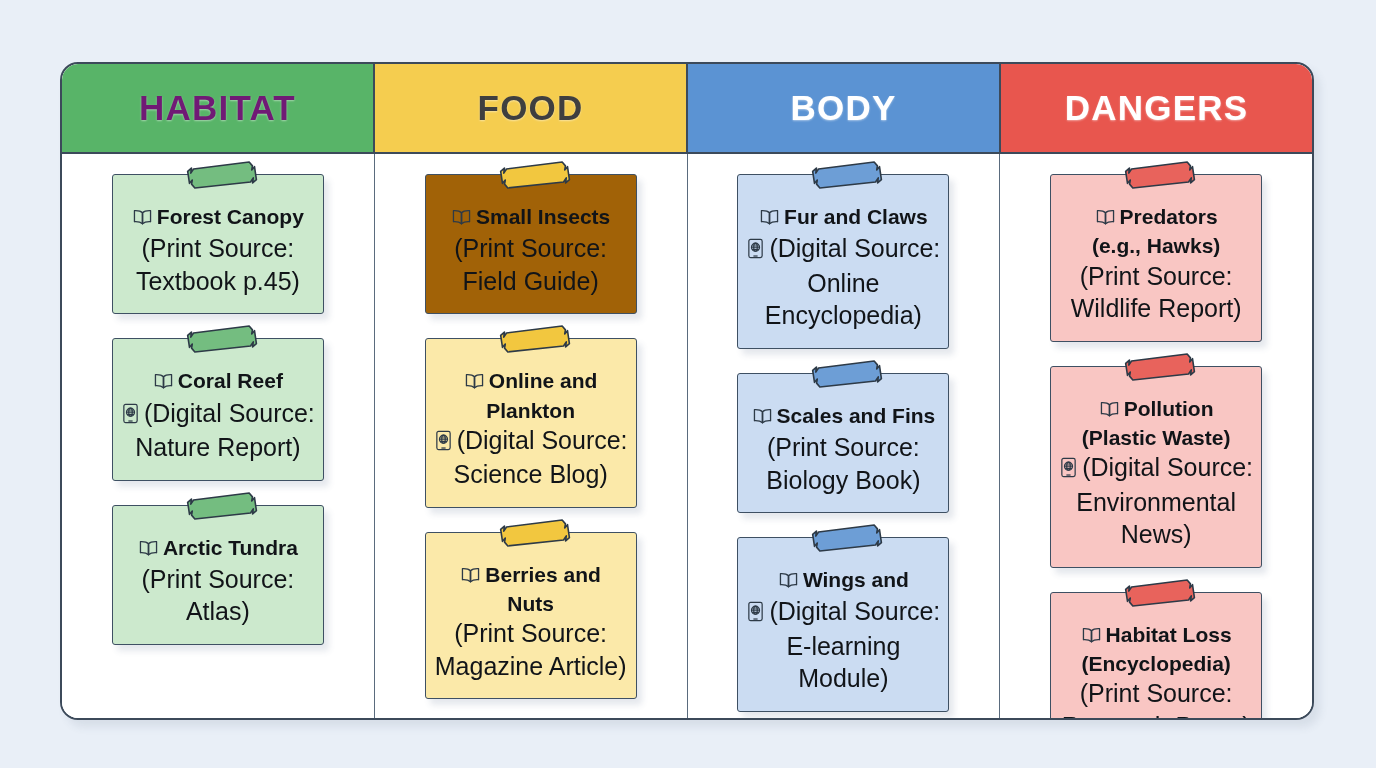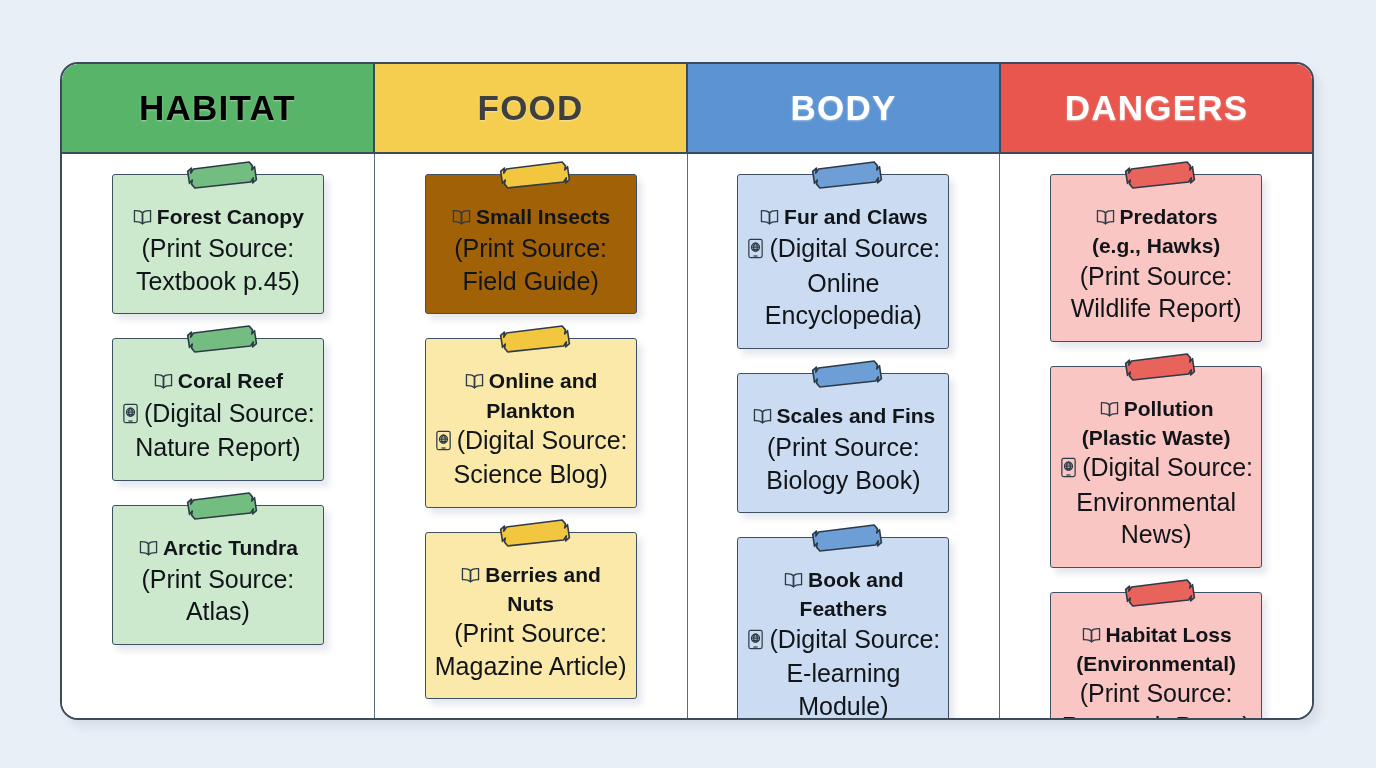--- a/index.html
+++ b/index.html
@@ -113,21 +113,21 @@
 
   .col-wrap { width: 100%; display: flex; flex-direction: column; align-items: center; }
 </style>
 </head>
 <body>
 
 <div id="board">
 
   <div id="header-row">
       <div class="col-header" style="background: rgb(88, 180, 104);">
-        <span class="title" style="color: #000000;">HABITAT</span>
+        <span class="title" style="color: #701a75;">HABITAT</span>
       </div>
       <div class="col-header" style="background: rgb(245, 205, 79);">
         <span class="title" style="color: rgb(63, 63, 63);">FOOD</span>
       </div>
       <div class="col-header" style="background: rgb(91, 147, 211);">
         <span class="title" style="color: rgb(255, 255, 255);">BODY</span>
       </div>
       <div class="col-header" style="background: rgb(232, 86, 78);">
         <span class="title" style="color: rgb(255, 255, 255);">DANGERS</span>
       </div>
@@ -280,22 +280,21 @@
           <div class="note" style="background: rgb(203, 220, 242);">
             <div class="tape">
               <svg viewBox="0 0 72 26" preserveAspectRatio="none">
                 <path d="M2 7 L6 4 L5 9 L8 5 L64 2 L67 6 L66 10 L69 7 L70 20 L66 23 L67 18 L64 22 L8 24 L5 20 L6 16 L3 19 Z" fill="#6d9ed6" stroke="#2d3a47" stroke-width="1.6" stroke-linejoin="round"></path>
               </svg>
             </div>
             <div class="note-row bold"><span class="ico"><svg width="21" height="18" viewBox="0 0 24 20" fill="none" stroke="#2d3a47" stroke-width="1.5" stroke-linejoin="round">
                   <path d="M12 5.2C10.3 3.4 7.6 2.7 4.2 2.7c-.9 0-1.4.1-1.4.1v12.6s.6-.1 1.5-.1c3.2 0 5.9.7 7.7 2.4V5.2z"></path>
                   <path d="M12 5.2c1.7-1.8 4.4-2.5 7.8-2.5.9 0 1.4.1 1.4.1v12.6s-.6-.1-1.5-.1c-3.2 0-5.9.7-7.7 2.4V5.2z"></path>
                   <path d="M12 5.6v12"></path>
-                </svg></span><span>Book and</span></div>
-            <div class="note-row bold"><span>Feathers</span></div>
+                </svg></span><span>Wings and</span></div>
             <div class="note-row"><span class="ico"><svg width="19" height="21" viewBox="0 0 20 24" fill="none" stroke="#2d3a47" stroke-width="1.4">
                   <rect x="2.4" y="1.6" width="15.2" height="20.8" rx="2"></rect>
                   <circle cx="10" cy="10.5" r="4.6"></circle>
                   <ellipse cx="10" cy="10.5" rx="2" ry="4.6"></ellipse>
                   <path d="M5.5 10.5h9M6 8h8M6 13h8"></path>
                   <path d="M7.6 20.6h4.8"></path>
                 </svg></span><span>(Digital Source:</span></div>
             <div class="note-row"><span>E-learning Module)</span></div>
           </div>
         </div>
@@ -342,21 +341,21 @@
             <div class="tape">
               <svg viewBox="0 0 72 26" preserveAspectRatio="none">
                 <path d="M2 7 L6 4 L5 9 L8 5 L64 2 L67 6 L66 10 L69 7 L70 20 L66 23 L67 18 L64 22 L8 24 L5 20 L6 16 L3 19 Z" fill="#e8635c" stroke="#2d3a47" stroke-width="1.6" stroke-linejoin="round"></path>
               </svg>
             </div>
             <div class="note-row bold"><span class="ico"><svg width="21" height="18" viewBox="0 0 24 20" fill="none" stroke="#2d3a47" stroke-width="1.5" stroke-linejoin="round">
                   <path d="M12 5.2C10.3 3.4 7.6 2.7 4.2 2.7c-.9 0-1.4.1-1.4.1v12.6s.6-.1 1.5-.1c3.2 0 5.9.7 7.7 2.4V5.2z"></path>
                   <path d="M12 5.2c1.7-1.8 4.4-2.5 7.8-2.5.9 0 1.4.1 1.4.1v12.6s-.6-.1-1.5-.1c-3.2 0-5.9.7-7.7 2.4V5.2z"></path>
                   <path d="M12 5.6v12"></path>
                 </svg></span><span>Habitat Loss</span></div>
-            <div class="note-row bold"><span>(Environmental)</span></div>
+            <div class="note-row bold"><span>(Encyclopedia)</span></div>
             <div class="note-row"><span>(Print Source:</span></div>
             <div class="note-row"><span>Research Paper)</span></div>
           </div>
         </div>
       </div>
     </div>
 
 </div>
 
 </body></html>

